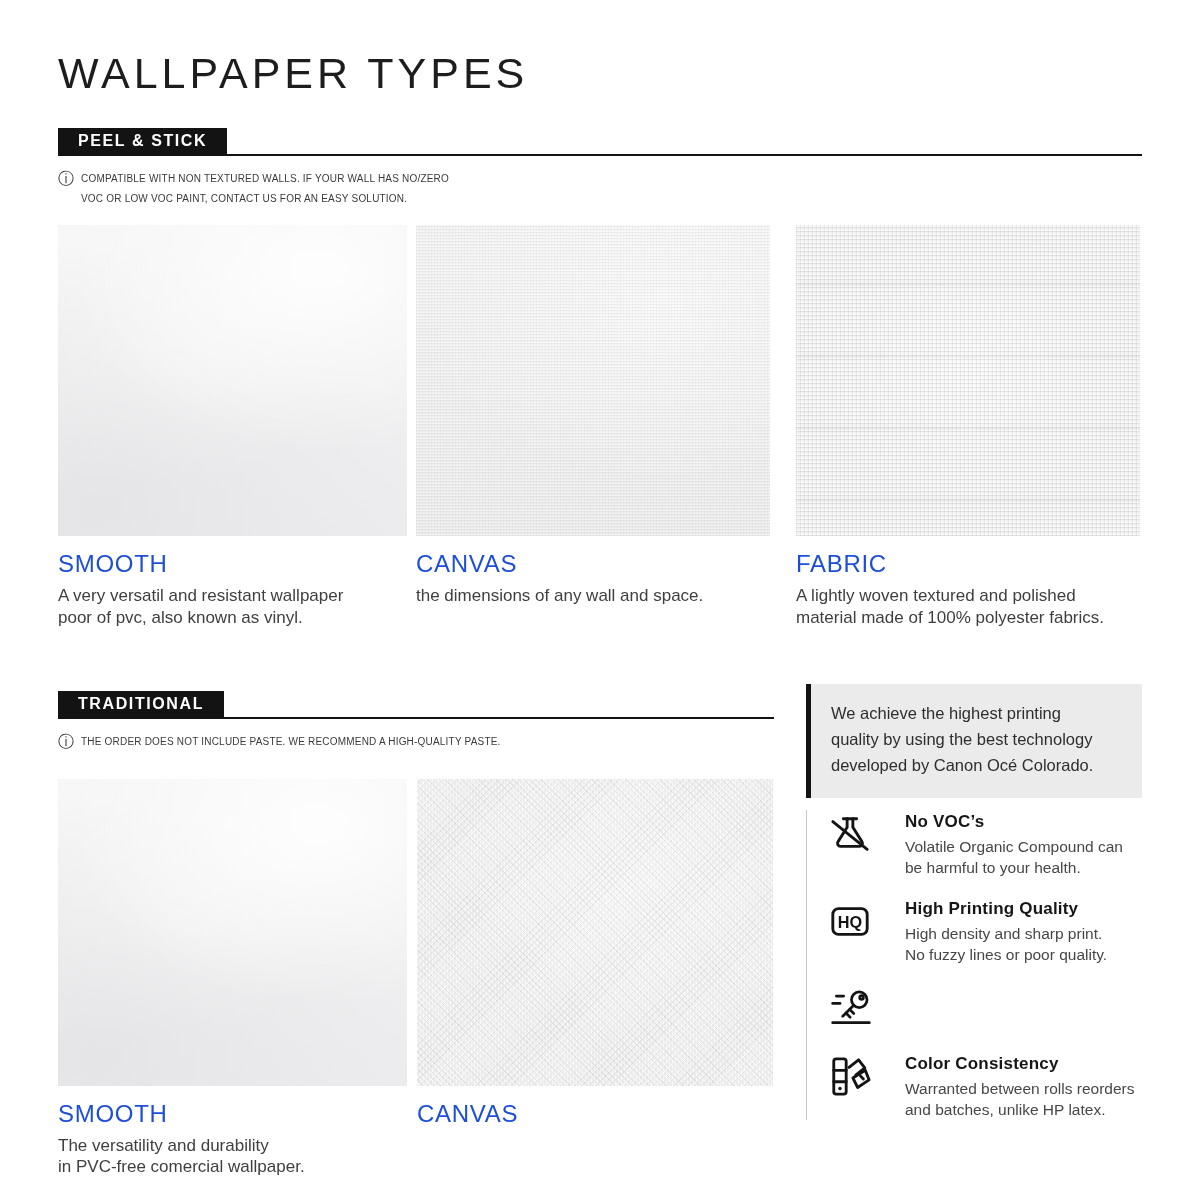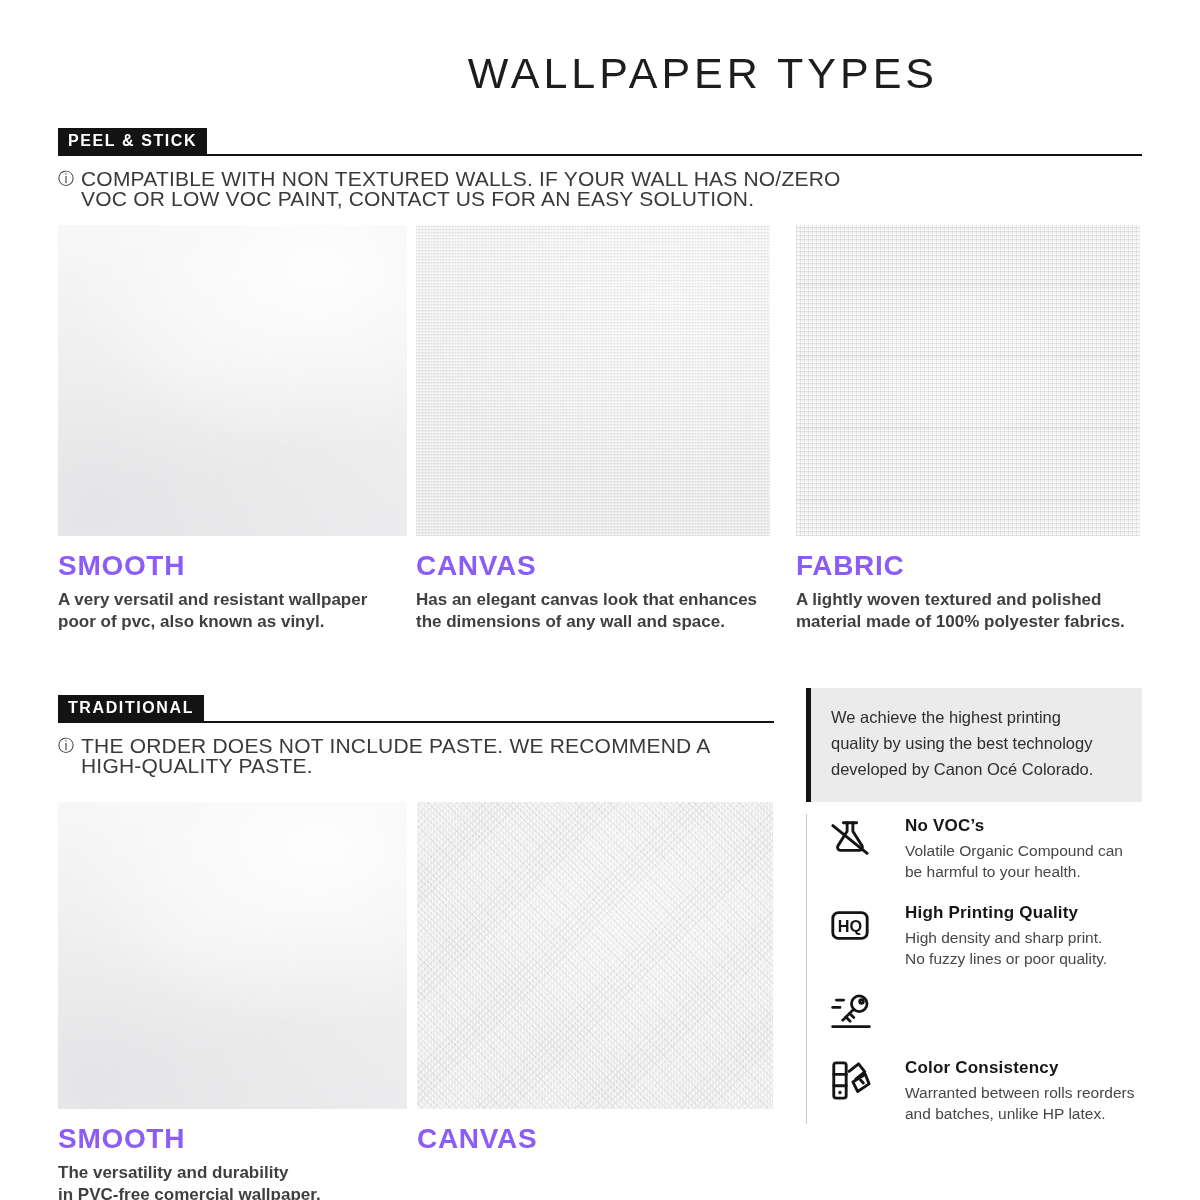--- a/index.html
+++ b/index.html
@@ -7,38 +7,38 @@
   body {
     width:1200px; height:1200px;
     font-family:"Liberation Sans", sans-serif;
     color:#222; overflow:hidden;
   }
   .page { width:1200px; height:1200px; padding:0 58px; background:#fff; }
 
   
   .title {
     margin-top:52px; width:880px;
-    text-align:right;
+    text-align:left;
     font-size:43px; line-height:1; font-weight:500;
     letter-spacing:4px; color:#1d1d1f;
   }
 
   
   .sec-head { margin-top:33px; border-bottom:2px solid #131313; line-height:0; }
   .sec-head.narrow { width:716px; }
   .sec-label {
     display:inline-block; background:#131313; color:#ffffff;
     font-size:16px; font-weight:bold; letter-spacing:1.6px;
-    line-height:26px; padding:0 10px; vertical-align:bottom;
+    line-height:26px; padding:0 20px; vertical-align:bottom;
   }
 
   
   .note { margin-top:13px; display:flex; gap:7px; align-items:flex-start; }
   .info-glyph { font-size:16px; line-height:19px; color:#2f2f2f; }
-  .note-lines { font-size:21px; line-height:19.5px; letter-spacing:0.2px; color:#3a3a3a; }
+  .note-lines { font-size:10px; line-height:19.5px; letter-spacing:0.2px; color:#3a3a3a; }
 
   
   .swatch-row { display:flex; margin-top:17px; }
   .col1 { width:349px; margin-right:9px; }
   .col2 { width:354px; margin-right:14px; }
   .col3 { width:356px;padding-left:12px; }
   .colb1 { width:349px; margin-right:10px; }
   .colb2 { width:356px; }
   .swatch { height:311px; width:100%; }
   .swatch.short { height:307px; }
@@ -69,22 +69,22 @@
   }
   .tex-rough-canvas {
     background-color:#efefef;
     background-image:
       repeating-linear-gradient(45deg,  rgba(95,95,100,0.085) 0 1px, transparent 1px 4px),
       repeating-linear-gradient(-45deg, rgba(95,95,100,0.075) 0 1px, rgba(255,255,255,0.45) 1px 2px, transparent 2px 5px),
       repeating-linear-gradient(90deg,  rgba(255,255,255,0.5) 0 1px, transparent 1px 3px),
       radial-gradient(ellipse 320px 260px at 60% 35%, rgba(255,255,255,0.45), rgba(255,255,255,0) 60%);
   }
 
-  .sw-name { margin-top:14px; font-size:28px; font-weight:bold; letter-spacing:0.7px; color:#8b5cf6; }
-  .sw-desc { margin-top:7px; font-size:17px; line-height:21.5px; color:#3f3f3f;font-weight:bold; }
+  .sw-name { margin-top:14px; font-size:24px; font-weight:normal; letter-spacing:0.7px; color:#1d4ed8; }
+  .sw-desc { margin-top:7px; font-size:17px; line-height:21.5px; color:#3f3f3f; }
 
   
   .bottom-wrap { display:flex; margin-top:30px; }
   .left-col  { width:716px; }
   .right-col { width:336px; margin-left:32px; }
 
   
   .quote-box {
     margin-top:26px; background:#ebebeb; border-left:5px solid #131313;
     padding:16px 18px 20px 20px;
@@ -122,21 +122,20 @@
       <div class="sw-name">SMOOTH</div>
       <div class="sw-desc">
         <div>A very versatil and resistant wallpaper</div>
         <div>poor of pvc, also known as vinyl.</div>
       </div>
     </div>
     <div class="col2">
       <div class="swatch tex-fine-canvas"></div>
       <div class="sw-name">CANVAS</div>
       <div class="sw-desc">
-        <div>Has an elegant canvas look that enhances</div>
         <div>the dimensions of any wall and space.</div>
       </div>
     </div>
     <div class="col3">
       <div class="swatch tex-fabric"></div>
       <div class="sw-name">FABRIC</div>
       <div class="sw-desc">
         <div>A lightly woven textured and polished</div>
         <div>material made of 100% polyester fabrics.</div>
       </div>

